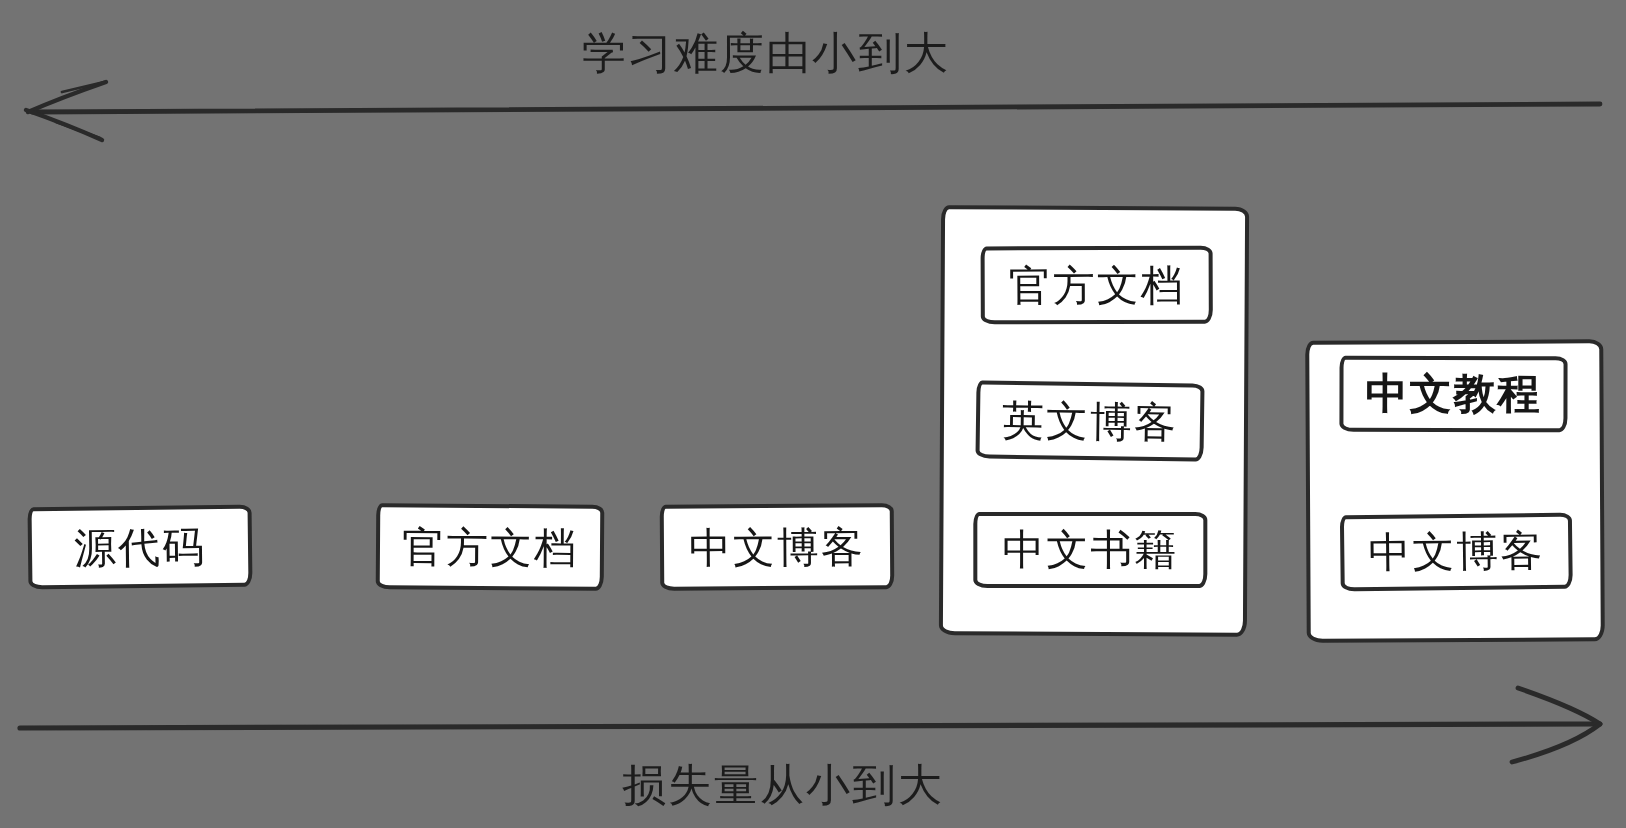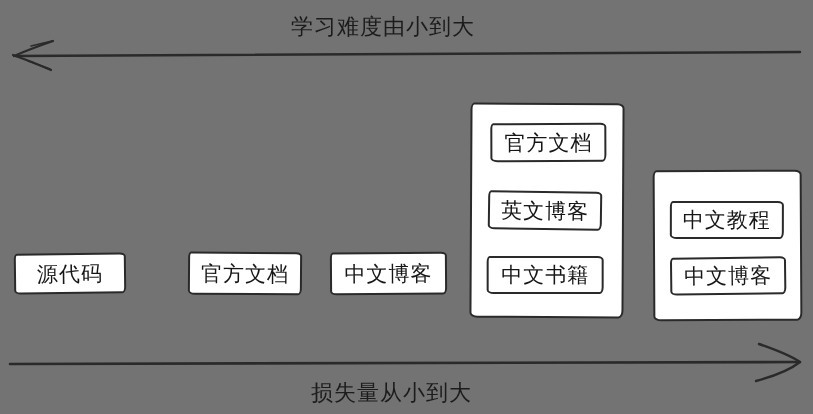--- a/index.html
+++ b/index.html
@@ -45,21 +45,21 @@
   .b-enbook   {left:330px; top:252px; width:113px; height:39px; transform:rotate(-0.4deg);}
   
   .g1{left:470px; top:103px; width:150px; height:211px; transform:rotate(0.3deg);}
   .g1 .box{position:absolute;}
   .g1-i0{left:18px; top:18px;  width:112px; height:35px; transform:rotate(-0.5deg);}
   .g1-i1{left:16px; top:86px;  width:110px; height:35px; transform:rotate(0.5deg);}
   .g1-i2{left:15px; top:151px; width:113px; height:34px; transform:rotate(-0.3deg);justify-content:center;}
   
   .g2{left:653px; top:170px; width:145px; height:147px; transform:rotate(-0.3deg);}
   .g2 .box{position:absolute;}
-  .g2-i0{left:15px; top:29px; width:110px; height:34px; transform:rotate(0.4deg);}
+  .g2-i0{left:15px; top:6px; width:110px; height:34px; transform:rotate(0.4deg);font-weight:bold;}
   .g2-i1{left:15px; top:85px; width:112px; height:34px; transform:rotate(-0.4deg);}
 </style>
 </head>
 <body>
 
 <div class="canvas">
 
   <div class="axis-label top">学习难度由小到大</div>
 
   <svg class="arrows" width="813" height="414" viewBox="0 0 813 414" fill="none" stroke="#2a2a2a" stroke-linecap="round">

